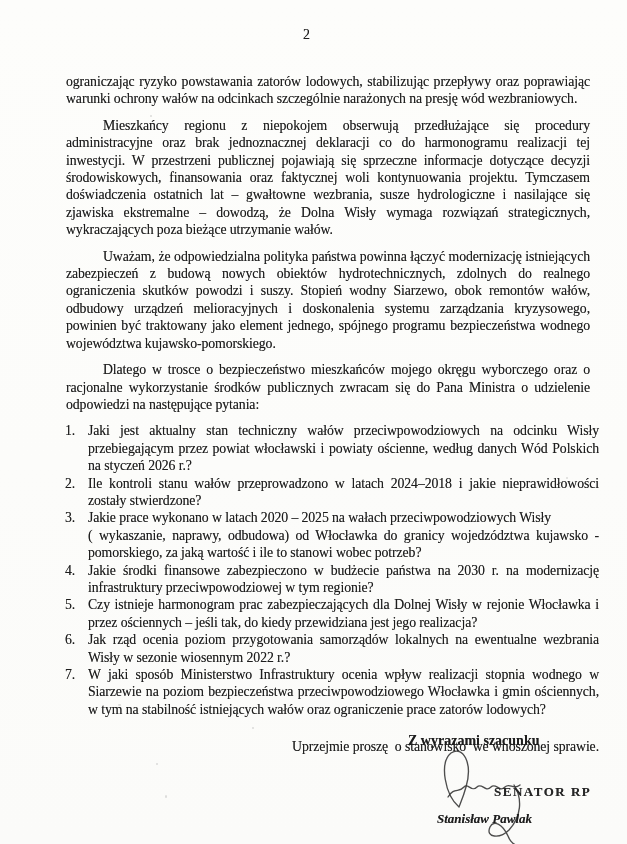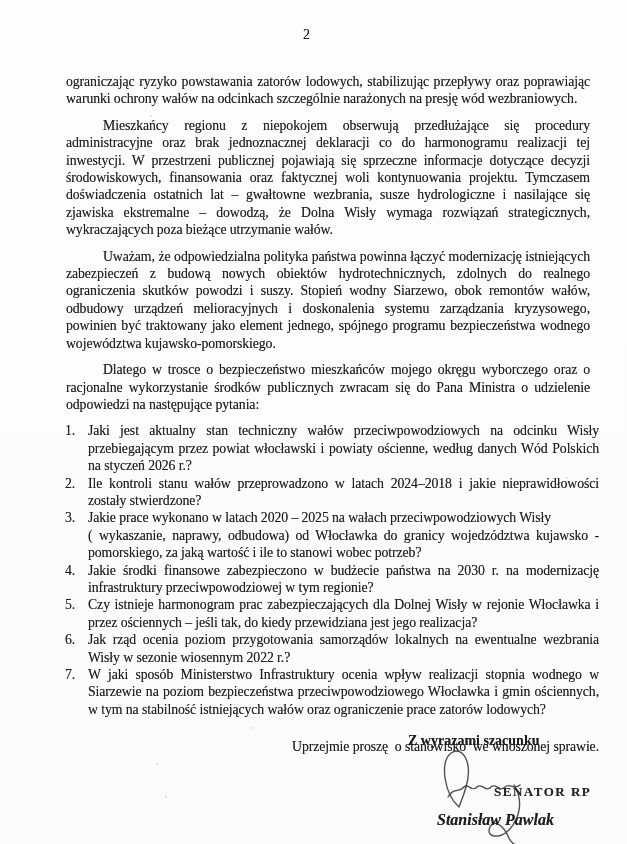--- a/index.html
+++ b/index.html
@@ -47,21 +47,21 @@
   }
   .salutation{position:absolute;top:2px;left:10px;white-space:nowrap;}
   .scrawl{position:absolute;top:14px;left:38px;width:102px;height:100px;}
   .scrawl path{fill:none;stroke:#2e2e2e;stroke-width:1.35;stroke-linecap:round;opacity:.85;}
   .sig-title{
     position:absolute;top:53px;left:54px;
     font-size:13px;letter-spacing:1.5px;white-space:nowrap;color:#262626;margin-left:42px;
   }
   .sig-name{
     position:absolute;top:80px;left:39px;
-    font-style:italic;font-size:16px;white-space:nowrap;
+    font-style:italic;font-size:13px;white-space:nowrap;
   }
   .speck{position:absolute;width:2px;height:2px;border-radius:50%;background:#6a6a6a;opacity:.22;}
   .speck.s1{left:150px;top:115px;}
   .speck.s2{left:201px;top:388px;}
   .speck.s3{left:118px;top:704px;width:3px;height:2px;}
   .speck.s4{left:156px;top:763px;}
   .speck.s5{left:566px;top:477px;}
   .speck.s6{left:252px;top:727px;}
   .speck.s7{left:165px;top:795px;width:2px;height:3px;}
 </style>

